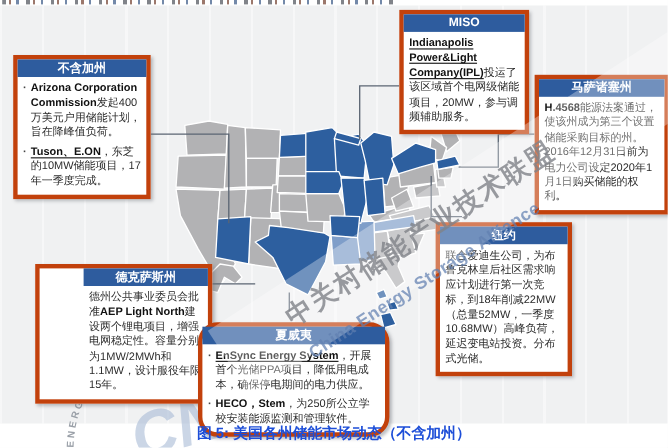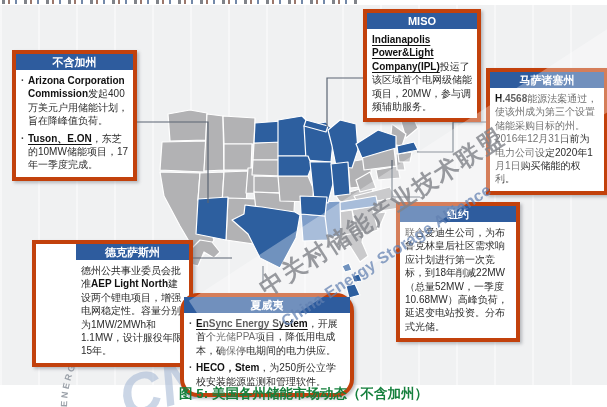--- a/index.html
+++ b/index.html
@@ -34,21 +34,21 @@
     transform:rotate(-33deg);transform-origin:left center;z-index:5;pointer-events:none;}
   .wm-cn{position:absolute;left:262px;top:274px;transform:rotate(-33deg);transform-origin:left center;
     font-size:24px;font-weight:bold;letter-spacing:2px;color:rgba(128,130,136,.8);white-space:nowrap;z-index:6;pointer-events:none;}
   .wm-en{position:absolute;left:283px;top:314px;transform:rotate(-33deg);transform-origin:left center;
     font-size:16px;font-weight:bold;letter-spacing:.5px;color:rgba(97,127,176,.72);white-space:nowrap;z-index:6;pointer-events:none;}
   #logo{position:absolute;left:55px;top:295px;z-index:1;pointer-events:none;}
   .arc-text{font-size:9px;letter-spacing:2.5px;fill:#9aa0a8;font-weight:bold;}
   .cnesa{font-size:58px;font-style:italic;font-weight:bold;fill:rgba(168,186,214,.6);}
   
   .caption{position:absolute;left:0;top:385px;width:607px;text-align:center;font-size:13.5px;
-    font-weight:bold;color:#15803d;z-index:7;}
+    font-weight:bold;color:#1d4ed8;z-index:7;}
 </style>
 </head>
 <body>
 
 <div id="canvas">
 
   <div class="panel"></div>
   <div class="top-clip"></div>
 
   <svg id="map" width="290" height="215" viewBox="0 0 290 215">

